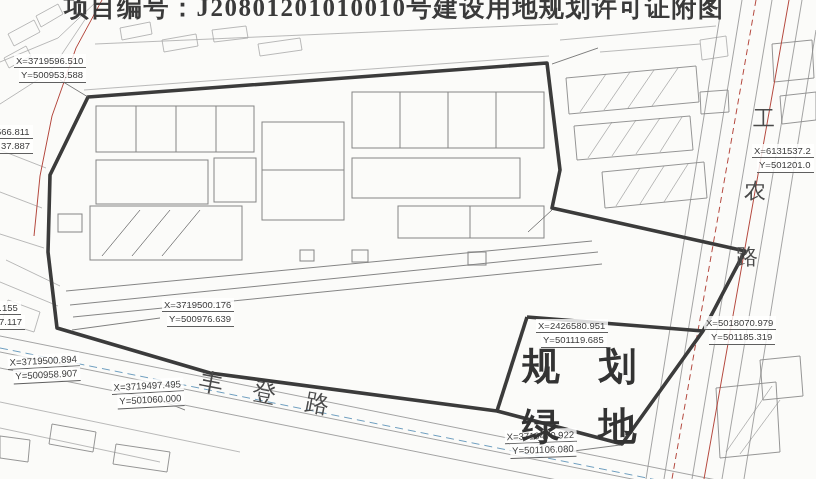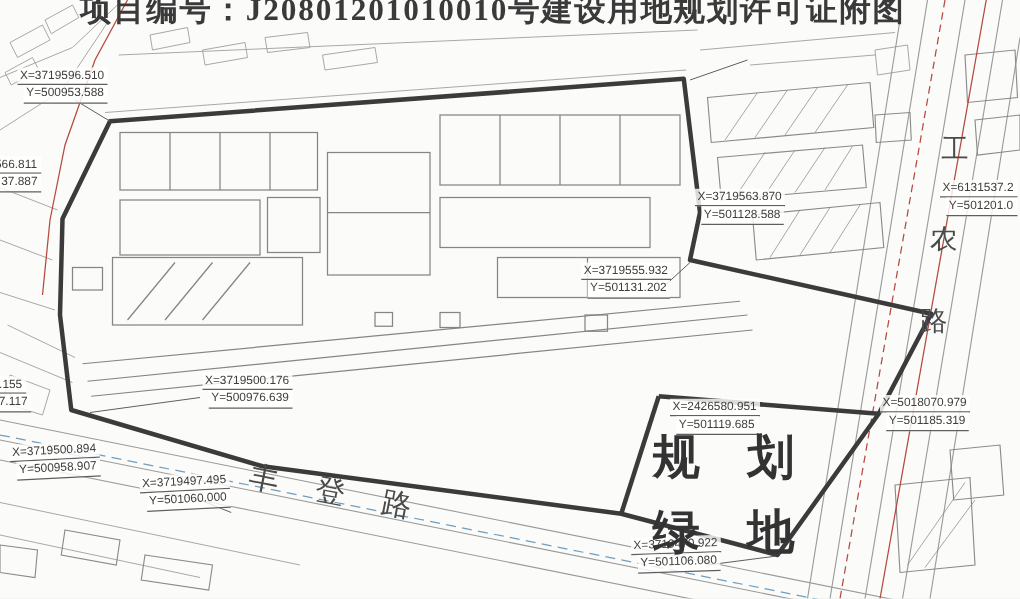--- a/index.html
+++ b/index.html
@@ -6,21 +6,21 @@
   .stage{position:relative;width:816px;height:479px;overflow:hidden;background:#fbfbf9;
          font-family:"Liberation Sans",sans-serif;}
   svg.map{position:absolute;left:0;top:0;}
   .title{position:absolute;left:64px;top:-9px;font-family:"Liberation Serif",serif;
          font-weight:600;font-size:25px;letter-spacing:1.5px;color:#3a3a3a;white-space:nowrap;z-index:6;}
   .clabel{position:absolute;z-index:5;font-size:9.5px;line-height:1.4;color:#3e3e3e;}
   .clabel .cl{display:block;width:max-content;background:rgba(255,255,255,.82);
               border-bottom:1px solid #5f5f5f;padding:0 3px 0 2px;}
   .clabel .cl:last-child{margin-left:5px;}
   .greenspace{position:absolute;left:522px;top:336px;z-index:5;color:#333;
-              font-weight:bold;font-size:38px;line-height:60px;letter-spacing:14px;white-space:nowrap;font-family:Liberation Serif, serif;}
+              font-weight:bold;font-size:38px;line-height:60px;letter-spacing:14px;white-space:nowrap;}
   .road-fengdeng{position:absolute;left:198px;top:380px;z-index:5;color:#4a4a4a;
                  font-size:24px;letter-spacing:30px;white-space:nowrap;transform:rotate(11deg);}
   .gn-char{position:absolute;z-index:5;color:#4a4a4a;font-size:22px;}
 </style>
 </head>
 <body>
 
 <div class="stage">
 
   <svg class="map" width="816" height="479" viewBox="0 0 816 479">
@@ -148,29 +148,21 @@
     <span class="cl">566.811</span>
     <span class="cl">37.887</span>
   </div>
 
   <div class="clabel" style="left:-8px;top:301px">
     <span class="cl">5.155</span>
     <span class="cl">7.117</span>
   </div>
 
 
-  <div class="clabel" style="left:556px;top:151px">
-    <span class="cl">X=3719563.870</span>
-    <span class="cl">Y=501128.588</span>
-  </div>
-
-  <div class="clabel" style="left:465px;top:210px">
-    <span class="cl">X=3719555.932</span>
-    <span class="cl">Y=501131.202</span>
-  </div>
+
 
   <div class="clabel" style="left:752px;top:144px">
     <span class="cl">X=6131537.2</span>
     <span class="cl">Y=501201.0</span>
   </div>
 
   <div class="clabel" style="left:162px;top:298px">
     <span class="cl">X=3719500.176</span>
     <span class="cl">Y=500976.639</span>
   </div>

